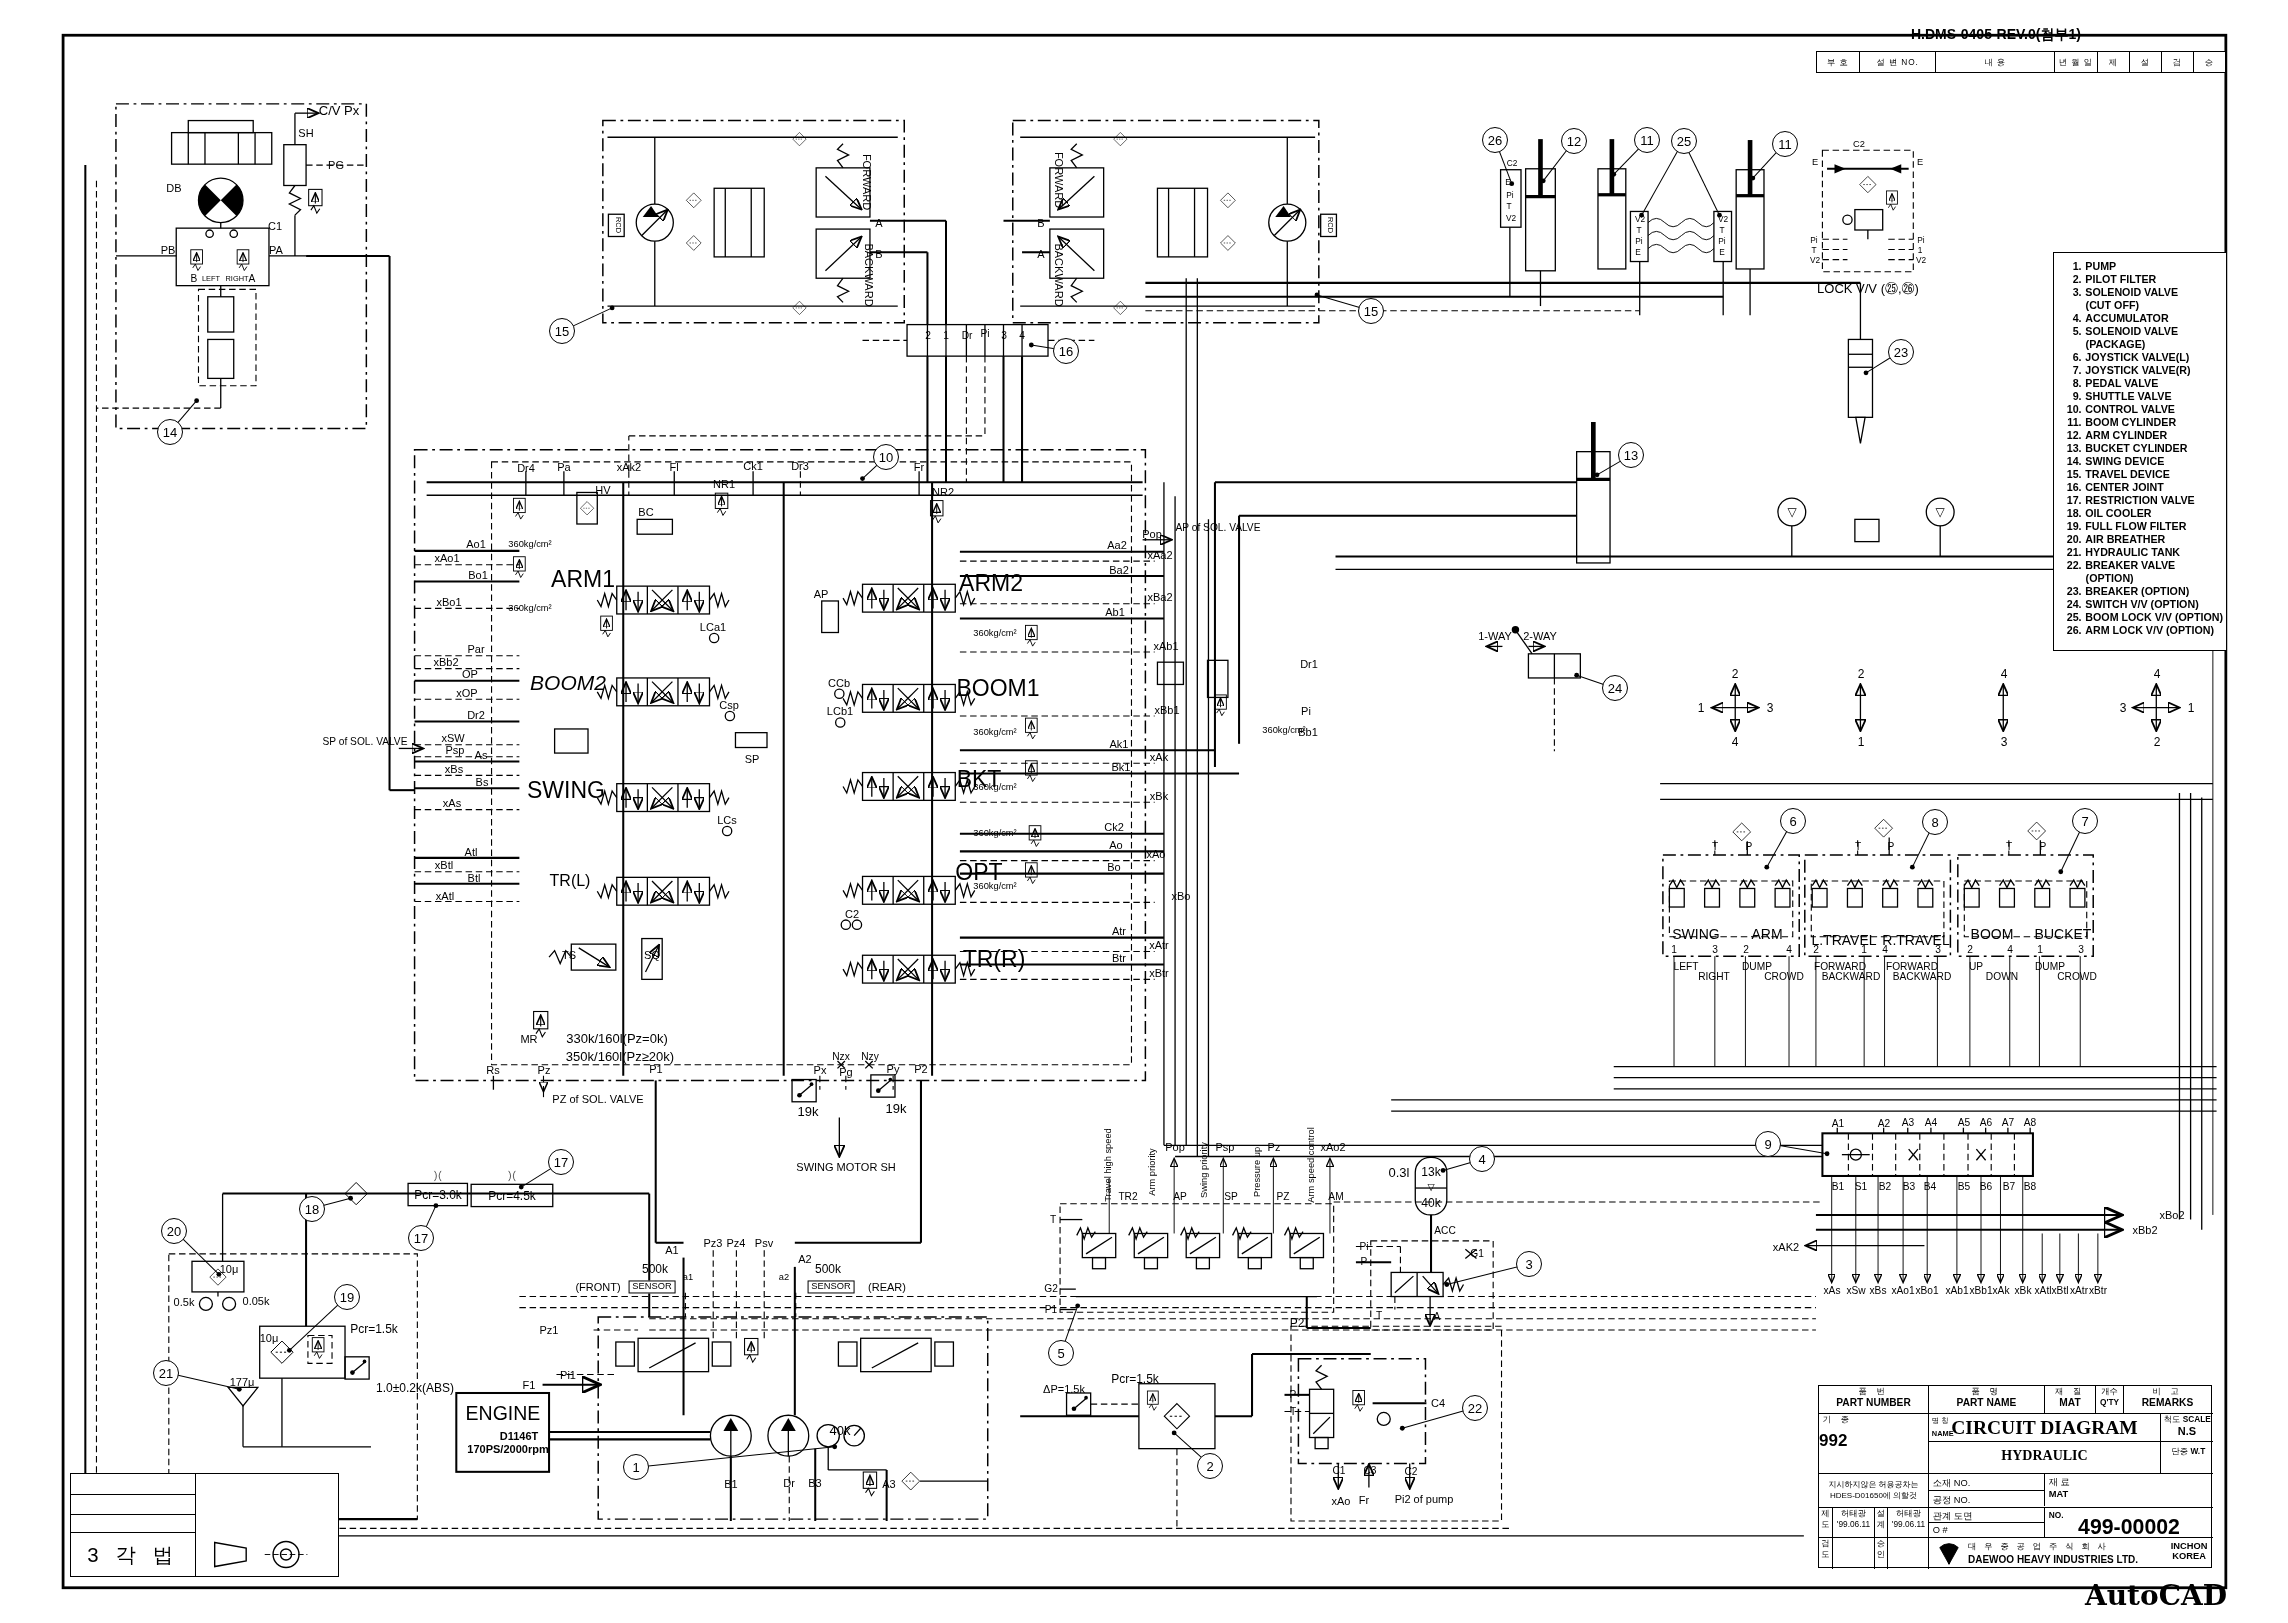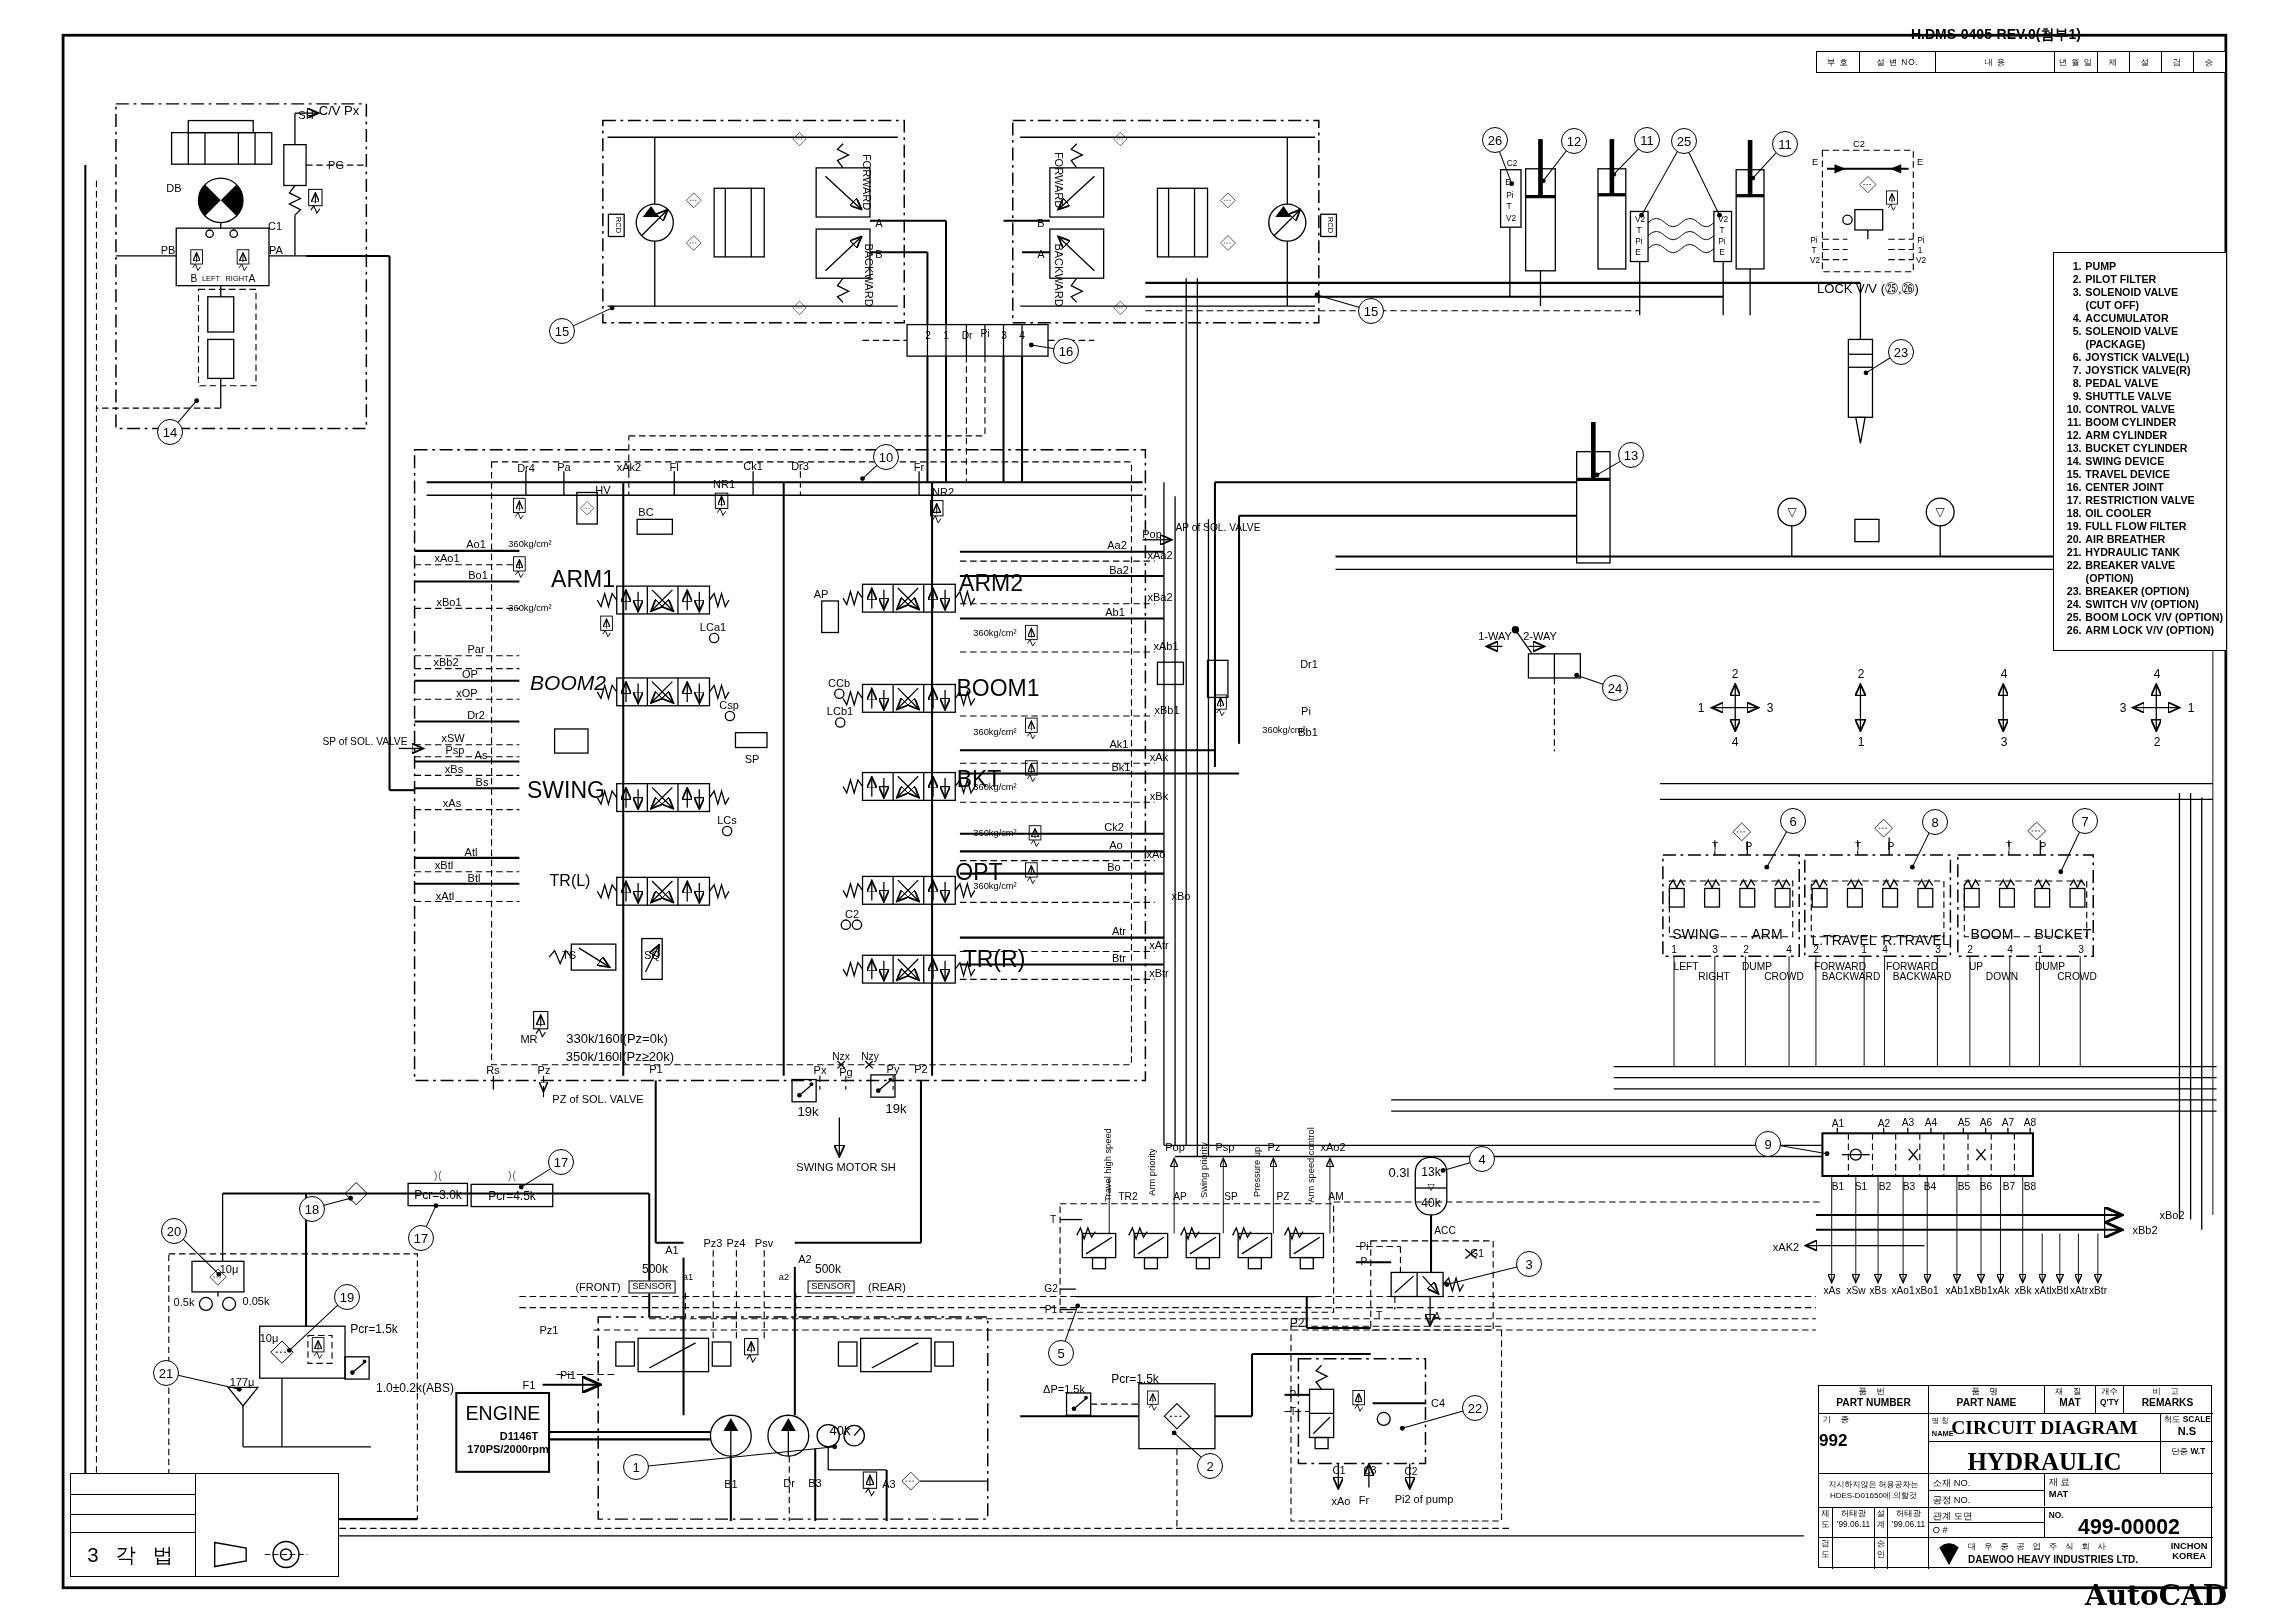--- a/index.html
+++ b/index.html
@@ -904,21 +904,21 @@
       <line x1="1815" y1="152" x2="1770" y2="232" stroke="#000" stroke-width="1.1"></line>
       <circle cx="1770" cy="232" r="2.6" fill="#000"></circle>
       <line x1="1815" y1="152" x2="1854" y2="232" stroke="#000" stroke-width="1.1"></line>
       <circle cx="1854" cy="232" r="2.6" fill="#000"></circle>
       <line x1="1612" y1="151" x2="1630" y2="198" stroke="#000" stroke-width="1.1"></line>
       <circle cx="1630" cy="198" r="2.6" fill="#000"></circle>
     </svg>
 
   <div id="labels">
       <div class="lbl" style="left: 339px; top: 110px; font-size: 13px; transform: translate(-50%, -50%);">C/V Px</div>
-      <div class="lbl" style="left: 306px; top: 115px; transform: translate(-50%, -50%);">SH</div>
+      <div class="lbl" style="left: 306px; top: 133px; transform: translate(-50%, -50%);">SH</div>
       <div class="lbl" style="left: 336px; top: 165px; transform: translate(-50%, -50%);">PG</div>
       <div class="lbl" style="left: 174px; top: 188px; transform: translate(-50%, -50%);">DB</div>
       <div class="lbl" style="left: 275px; top: 226px; transform: translate(-50%, -50%);">C1</div>
       <div class="lbl" style="left: 168px; top: 250px; transform: translate(-50%, -50%);">PB</div>
       <div class="lbl" style="left: 276px; top: 250px; transform: translate(-50%, -50%);">PA</div>
       <div class="lbl" style="left: 194px; top: 279px; font-size: 10.2px; transform: translate(-50%, -50%);">B</div>
       <div class="lbl" style="left: 211px; top: 279px; font-size: 7.4px; transform: translate(-50%, -50%);">LEFT</div>
       <div class="lbl" style="left: 237px; top: 279px; font-size: 7.4px; transform: translate(-50%, -50%);">RIGHT</div>
       <div class="lbl" style="left: 252px; top: 279px; font-size: 10.2px; transform: translate(-50%, -50%);">A</div>
       <div class="lbl" style="left: 866px; top: 182px; transform: translate(-50%, -50%) rotate(90deg);">FORWARD</div>
@@ -1401,21 +1401,21 @@
     <div class="cell" style="left:109px;top:27px;width:232px;height:28px;">
       <span style="position:absolute;left:2.8px;top:1.9px;font-size:7.4px;">명  칭</span>
       <span style="position:absolute;left:2.8px;top:15px;font-size:7.4px;font-weight:bold;">NAME</span>
       <div class="serif" style="text-align:center;font-size:19.5px;font-weight:bold;margin-top:2.8px;">CIRCUIT  DIAGRAM</div>
     </div>
     <div class="cell" style="left:341px;top:27px;width:53px;height:28px;">
       <span class="ko" style="letter-spacing:0;text-align:left;padding-left:2.8px;"><span>척도</span> <b>SCALE</b></span>
       <div style="text-align:center;font-size:11px;font-weight:bold;">N.S</div>
     </div>
     <div class="cell" style="left:109px;top:55px;width:232px;height:32px;">
-      <div class="serif" style="text-align:center;font-size:25px;font-weight:bold;margin-top:5.6px;">HYDRAULIC</div>
+      <div class="serif" style="text-align:center;font-size:14px;font-weight:bold;margin-top:5.6px;">HYDRAULIC</div>
     </div>
     <div class="cell" style="left:341px;top:55px;width:53px;height:32px;">
       <span class="ko" style="letter-spacing:0;text-align:center;padding-left:2.8px;margin-top:3.7px;"><span>단중</span> <b>W.T</b></span>
     </div>
 
     <div class="cell" style="left:0;top:87px;width:109px;height:33px;border-left:none;font-size:8px;text-align:center;padding-top:4.6px;">
       <div>지시하지않은 허용공차는</div>
       <div>HDES-D01650에 의할것</div>
     </div>
     <div class="cell" style="left:109px;top:87px;width:116px;height:16.7px;font-size:9.3px;padding:2.8px 0 0 3.7px;">소재  NO.</div>

